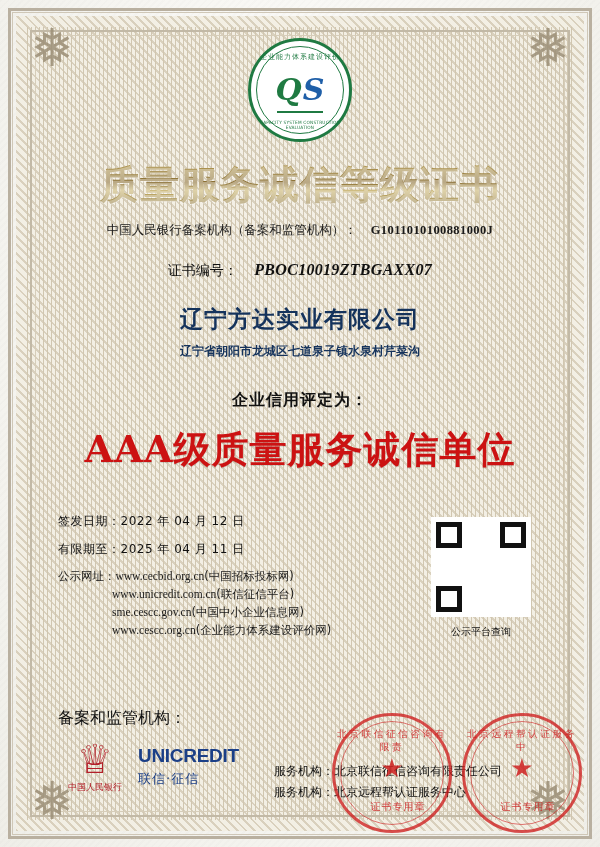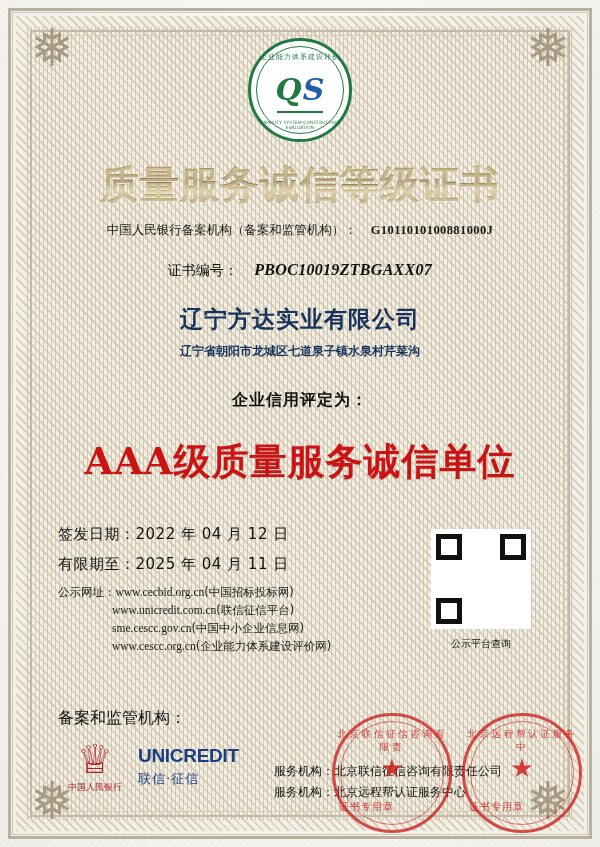--- a/index.html
+++ b/index.html
@@ -224,21 +224,21 @@
     margin-top: 30px;
     text-align: center;
     font-family: "DejaVu Sans", sans-serif;
     font-weight: bold;
     font-size: 16px;
     color: #111;
     letter-spacing: 1px;
   }
 
   .rating-value {
-    margin-top: 26px;
+    margin-top: 14px;
     text-align: center;
     font-family: "DejaVu Serif", "Liberation Serif", serif;
     font-weight: bold;
     font-size: 37px;
     color: #cc1212;
     letter-spacing: 1px;
     text-shadow: 0 1px 0 rgba(0,0,0,0.12);
   }
 
   
@@ -251,21 +251,21 @@
     flex: 1 1 auto;
     padding-left: 14px;
   }
   .info-right {
     width: 150px;
     text-align: center;
     padding-top: 4px;
   }
   .date-line {
     font-family: "DejaVu Sans", sans-serif;
-    font-size: 15px;
+    font-size: 12px;
     color: #111;
     margin-bottom: 11px;
     letter-spacing: 0.5px;
   }
   .url-block {
     margin-top: 6px;
     font-family: "DejaVu Sans", sans-serif;
     font-size: 11.5px;
     color: #1a1a1a;
   }
@@ -419,21 +419,22 @@
     position: absolute;
     left: 50%;
     top: 46%;
     transform: translate(-50%, -50%);
     font-size: 26px;
     line-height: 1;
   }
   .seal-bottom {
     position: absolute;
     bottom: 16px;
-    left: 4px; right: 0;
+    left: 12px; right: 0;
+    text-align: center;
     font-family: "DejaVu Sans", sans-serif;
     font-size: 10px;
     letter-spacing: 1px;
   }
 </style>
 </head>
 <body>
 
 <div class="certificate">
 

